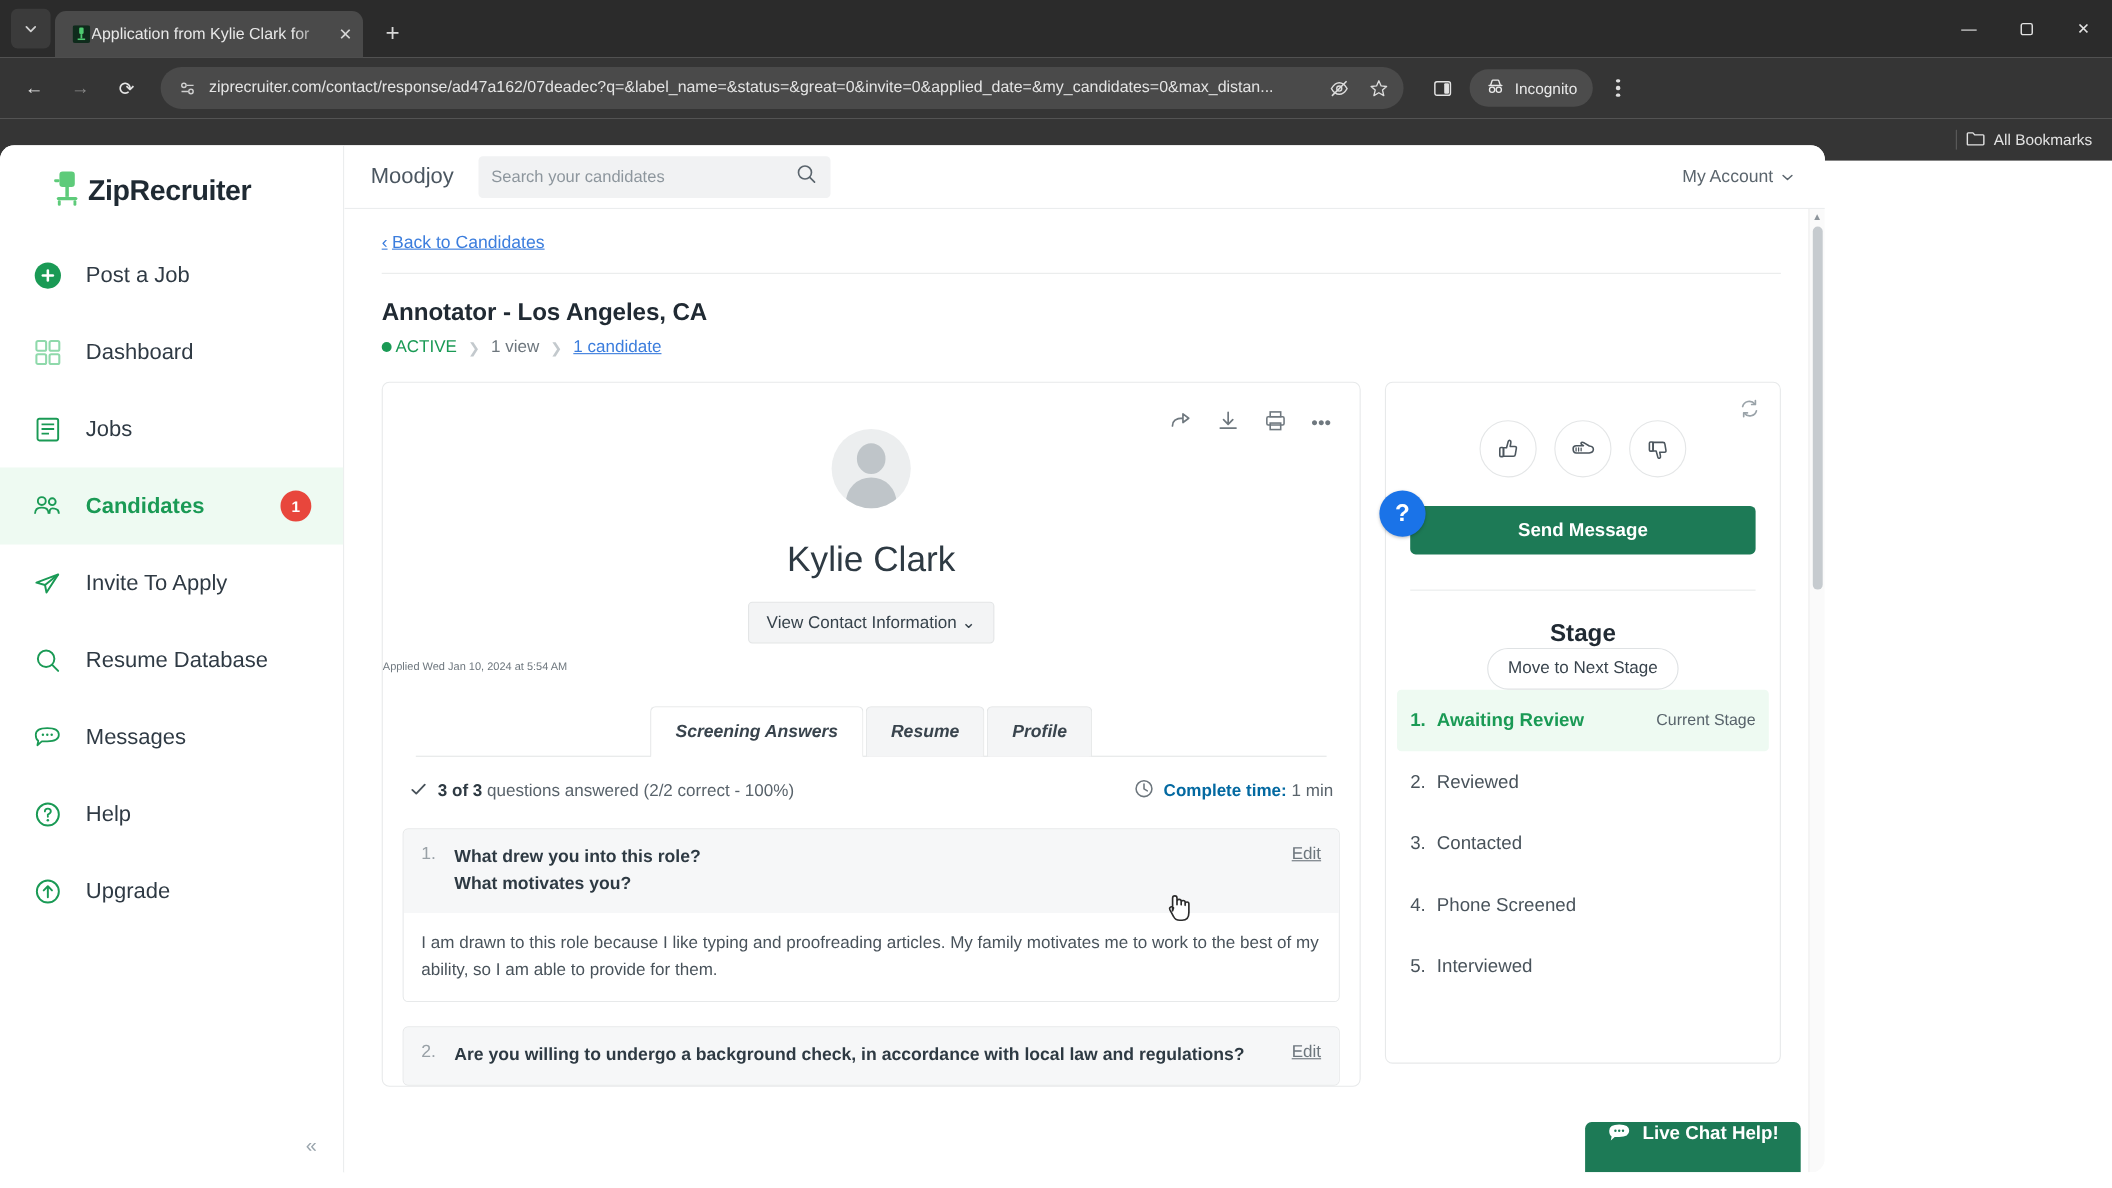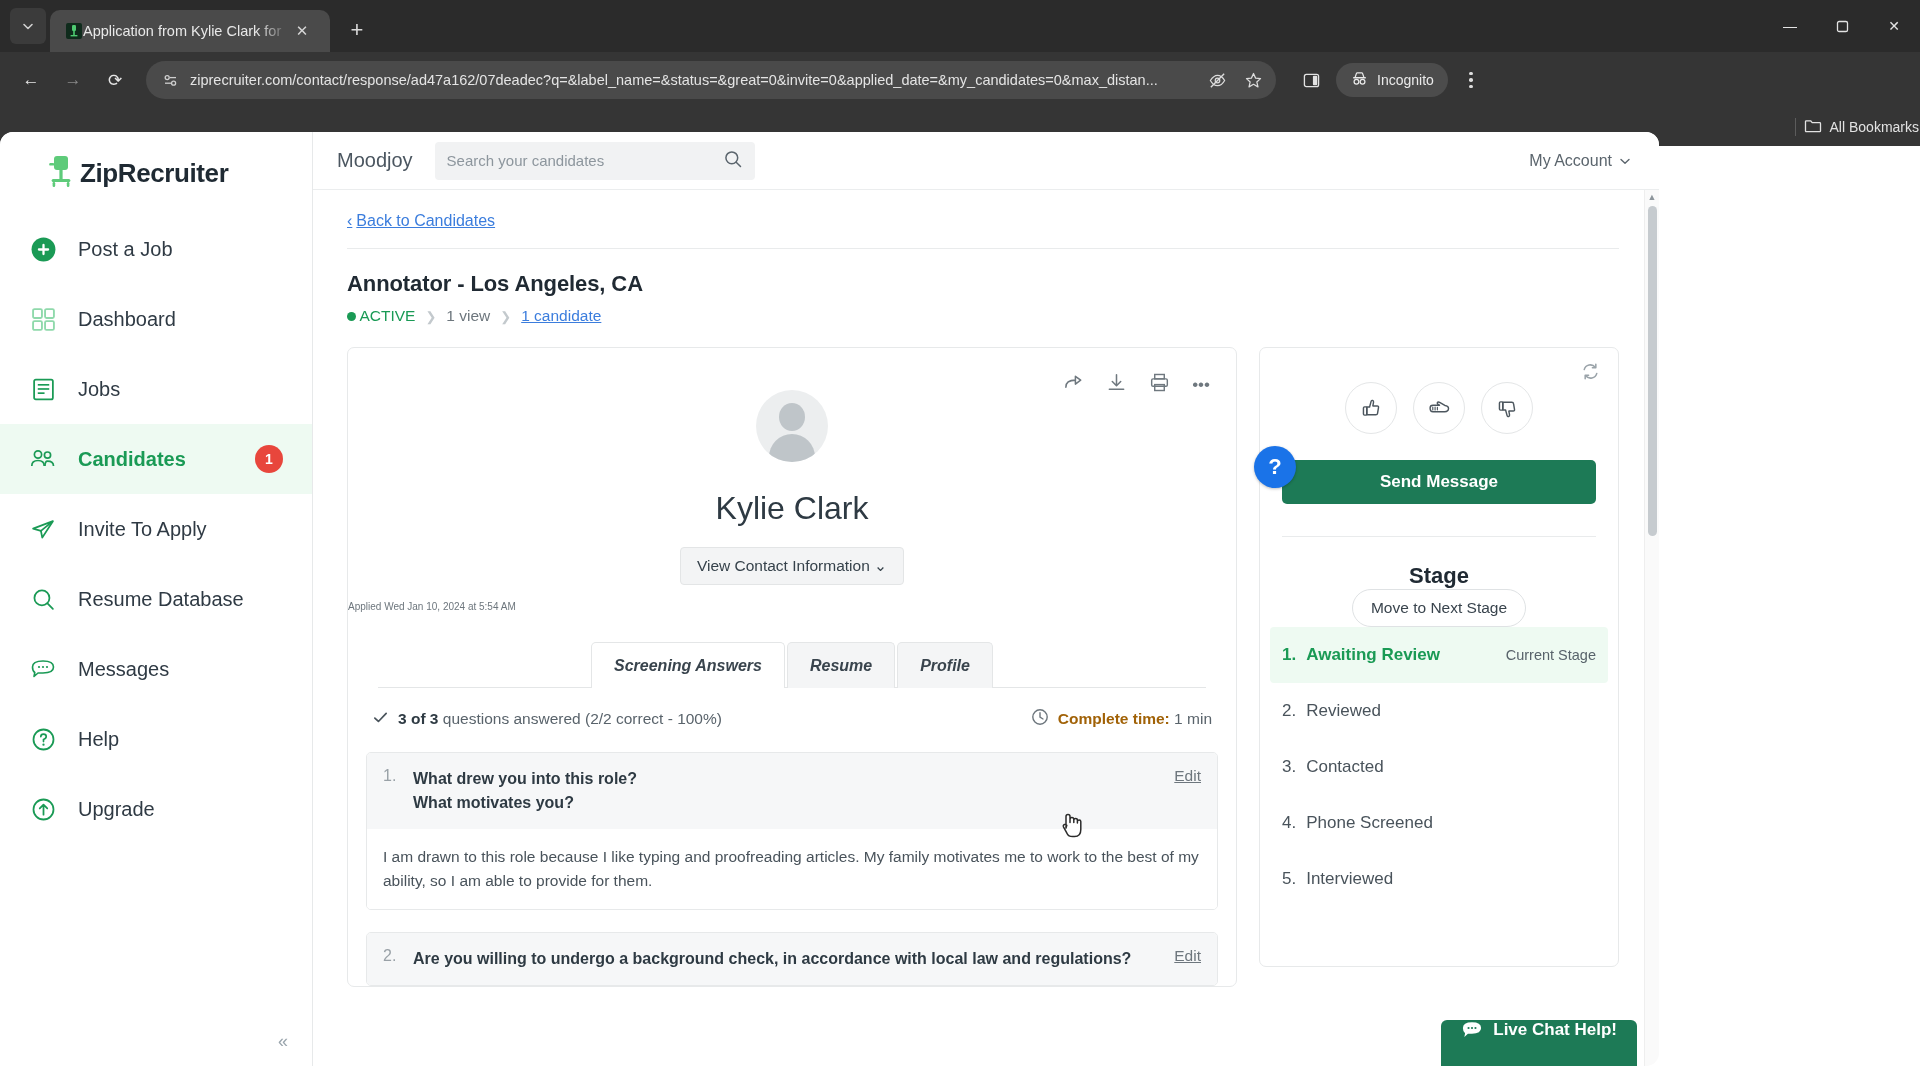--- a/index.html
+++ b/index.html
@@ -21,21 +21,21 @@
   .tab-list-btn {
     width: 36px; height: 36px; margin: 0 4px 8px 4px;
     border-radius: 6px; background: #3b3b3b;
     display: flex; align-items: center; justify-content: center;
     color: #d0d0d0; font-size: 12px;
   }
   .tab {
     height: 42px; min-width: 280px; max-width: 290px;
     background: #4a4a4a; border-radius: 10px 10px 0 0;
     display: flex; align-items: center; gap: 0;
-    padding: 0 16px 0 14px; position: relative;
+    padding: 0 4px 0 14px; position: relative;
   }
   .tab-favicon {
     width: 19px; height: 19px; flex: 0 0 19px;
     display: flex; align-items: center; justify-content: center;
   }
   .tab-title {
     flex: 1; color: #e8e8e8; font-size: 14.5px;
     white-space: nowrap; overflow: hidden;
     -webkit-mask-image: linear-gradient(to right, #000 84%, transparent 100%);
     mask-image: linear-gradient(to right, #000 84%, transparent 100%);
@@ -95,21 +95,21 @@
   }
   .menu-dots {
     width: 34px; height: 34px; display: flex; flex-direction: column;
     align-items: center; justify-content: center; gap: 3px;
   }
   .menu-dots span { width: 3.5px; height: 3.5px; border-radius: 50%; background: #dedede; display: block; }
 
   .bookmarkbar {
     height: 38px; background: #353535;
     display: flex; align-items: center; justify-content: flex-end;
-    padding-right: 1px; gap: 8px;
+    padding-right: 18px; gap: 8px;
   }
   .bb-sep { width: 1px; height: 18px; background: #5c5c5c; }
   .bb-item { display: flex; align-items: center; gap: 8px; color: #e2e2e2; font-size: 14px; }
 
   
   .page {
     position: absolute; top: 132px; left: 0;
     width: 1659px; height: 934px;
     background: #ffffff; display: flex; overflow: hidden; border-radius: 13px;
   }
@@ -221,21 +221,21 @@
     content: ""; position: absolute; left: 0; right: 0; bottom: -1px; height: 2px; background: #fff;
   }
 
   .stats-row {
     display: flex; align-items: center; justify-content: space-between;
     padding: 20px 24px 0 24px; font-size: 15.5px; color: #59636b;
   }
   .stats-left { display: flex; align-items: center; gap: 9px; }
   .stats-left b { color: #2e3a43; font-weight: 700; }
   .stats-right { display: flex; align-items: center; gap: 9px; }
-  .stats-right b { color: #a16207; font-weight: 700; }
+  .stats-right b { color: #0369a1; font-weight: 700; }
 
   .qblock { margin: 22px 18px 0 18px; border: 1px solid #e7e9ea; border-radius: 5px; overflow: hidden; }
   .qhead {
     background: #f6f7f8; display: flex; padding: 14px 16px;
     gap: 12px; align-items: flex-start;
   }
   .qnum { color: #99a1a7; font-size: 16px; flex: 0 0 18px; }
   .qtext { flex: 1; font-size: 16px; font-weight: 700; color: #2e3a43; line-height: 1.5; }
   .qedit { color: #6d767d; font-size: 15.5px; }
   .qbody { padding: 16px; font-size: 15.5px; color: #49535b; line-height: 1.55; background: #fff; }

